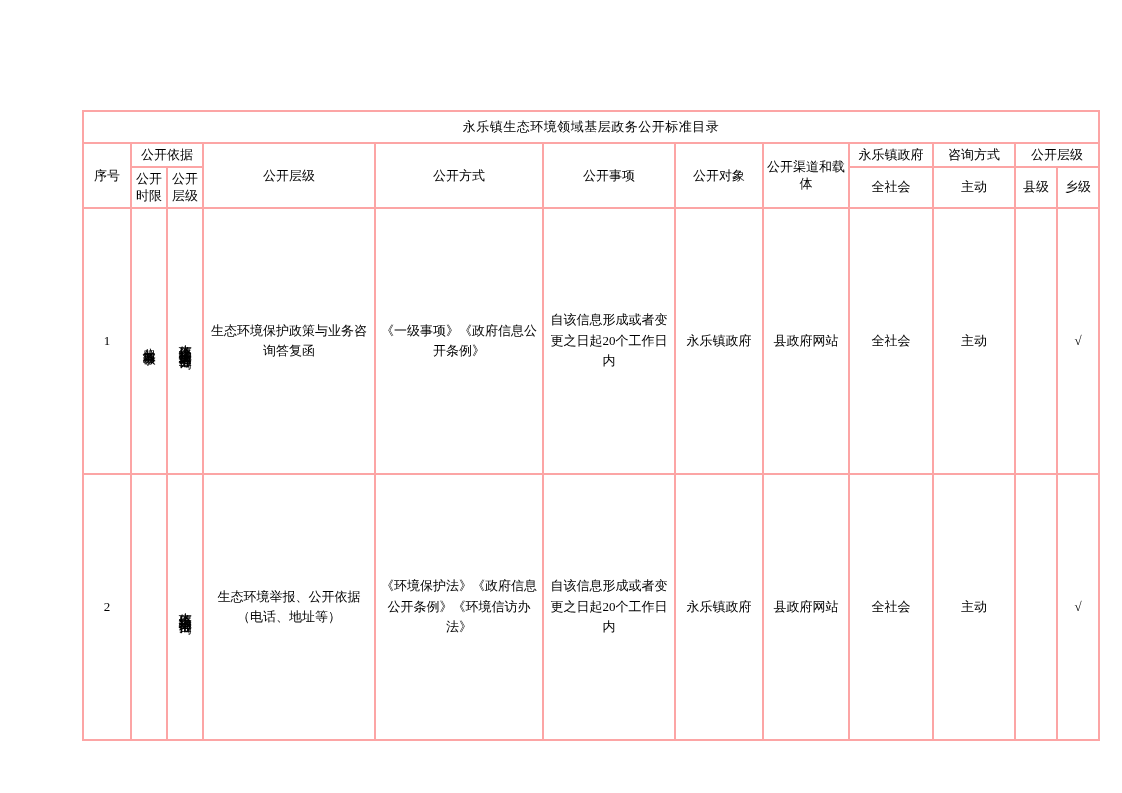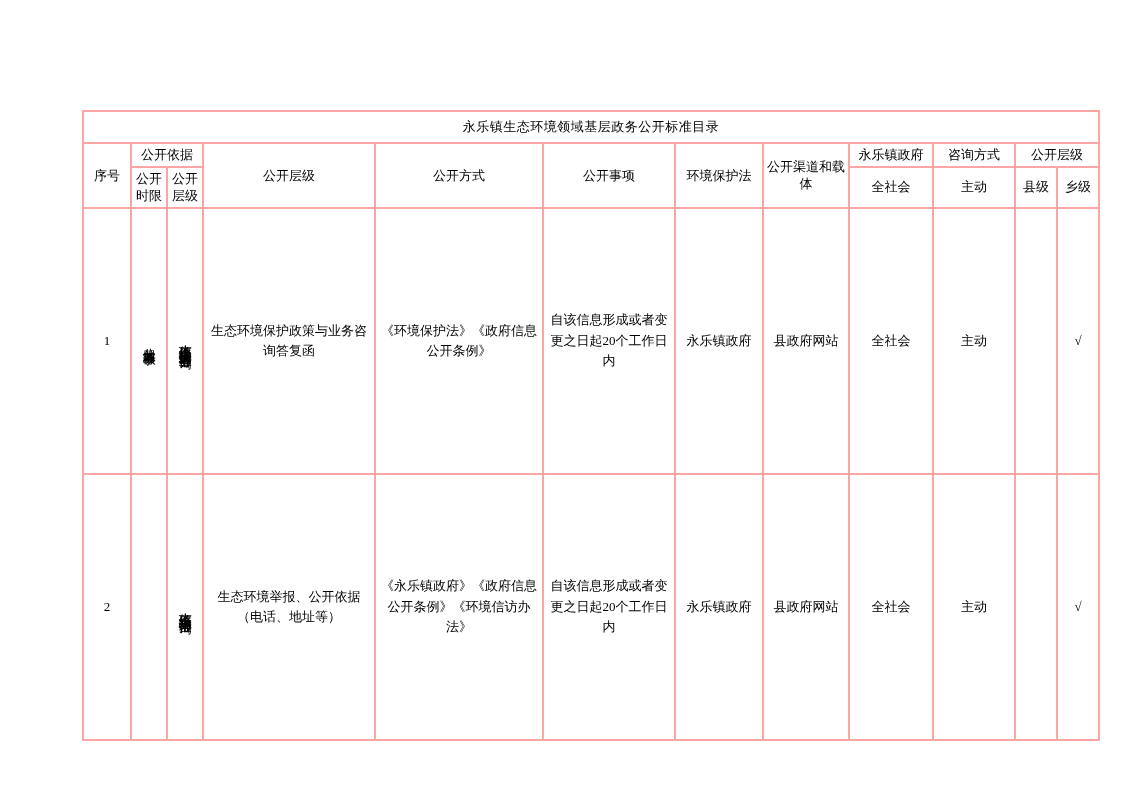--- a/index.html
+++ b/index.html
@@ -105,21 +105,21 @@
       <tbody>
         <tr>
           <td class="title-cell" colspan="12">永乐镇生态环境领域基层政务公开标准目录</td>
         </tr>
         <tr>
           <td class="hdr" rowspan="2">序号</td>
           <td class="hdr" colspan="2">公开依据</td>
           <td class="hdr" rowspan="2">公开层级</td>
           <td class="hdr" rowspan="2">公开方式</td>
           <td class="hdr" rowspan="2">公开事项</td>
-          <td class="hdr" rowspan="2">环境保护法</td>
+          <td class="hdr" rowspan="2">公开对象</td>
           <td class="hdr" rowspan="2">公开渠道和载体</td>
           <td class="hdr">永乐镇政府</td>
           <td class="hdr">咨询方式</td>
           <td class="hdr" colspan="2">公开层级</td>
         </tr>
         <tr>
           <td class="hdr-tall">公开时限</td>
           <td class="hdr-tall">公开层级</td>
           <td class="hdr">全社会</td>
           <td class="hdr">主动</td>
@@ -136,21 +136,21 @@
           </td>
           <td>
             <div class="vert-wrap">
                 <span class="vert">生态环境保护政策与业务咨询</span>
               </div>
           </td>
           <td>
               <span class="cell-text">生态环境保护政策与业务咨询答复函</span>
             </td>
           <td>
-              <span class="cell-text">《环境保护法》《政府信息公开条例》</span>
+              <span class="cell-text">《一级事项》《政府信息公开条例》</span>
             </td>
           <td>
               <span class="cell-text">自该信息形成或者变更之日起20个工作日内</span>
             </td>
           <td>
               <span class="cell-text">永乐镇政府</span>
             </td>
           <td>
               <span class="cell-text">县政府网站</span>
             </td>
@@ -173,21 +173,21 @@
           </td>
           <td>
             <div class="vert-wrap">
                 <span class="vert">生态环境污染举报咨询</span>
               </div>
           </td>
           <td>
               <span class="cell-text">生态环境举报、公开依据（电话、地址等）</span>
             </td>
           <td>
-              <span class="cell-text">《永乐镇政府》《政府信息公开条例》《环境信访办法》</span>
+              <span class="cell-text">《环境保护法》《政府信息公开条例》《环境信访办法》</span>
             </td>
           <td>
               <span class="cell-text">自该信息形成或者变更之日起20个工作日内</span>
             </td>
           <td>
               <span class="cell-text">永乐镇政府</span>
             </td>
           <td>
               <span class="cell-text">县政府网站</span>
             </td>

